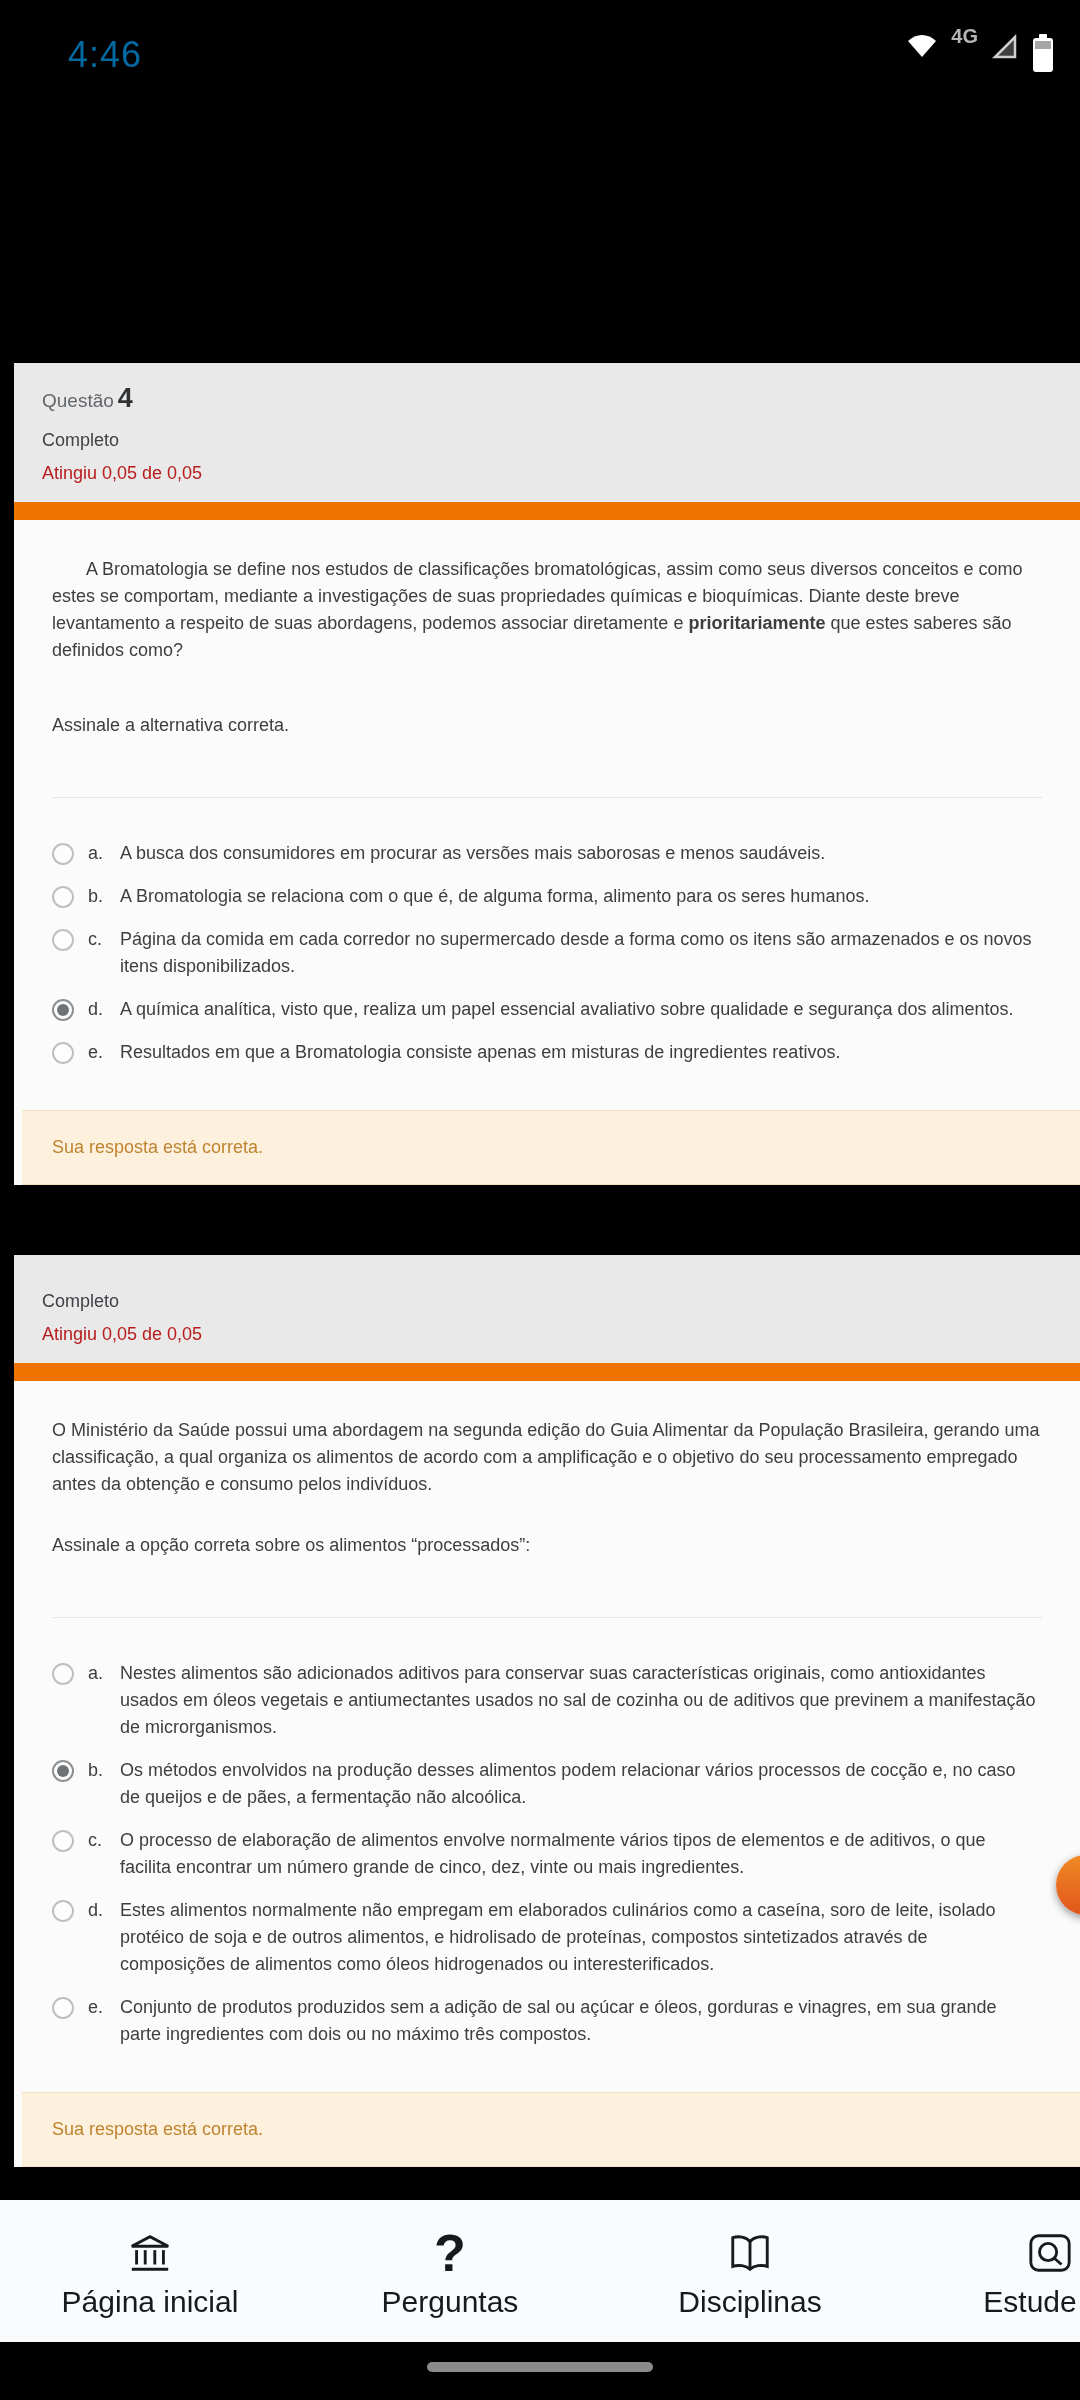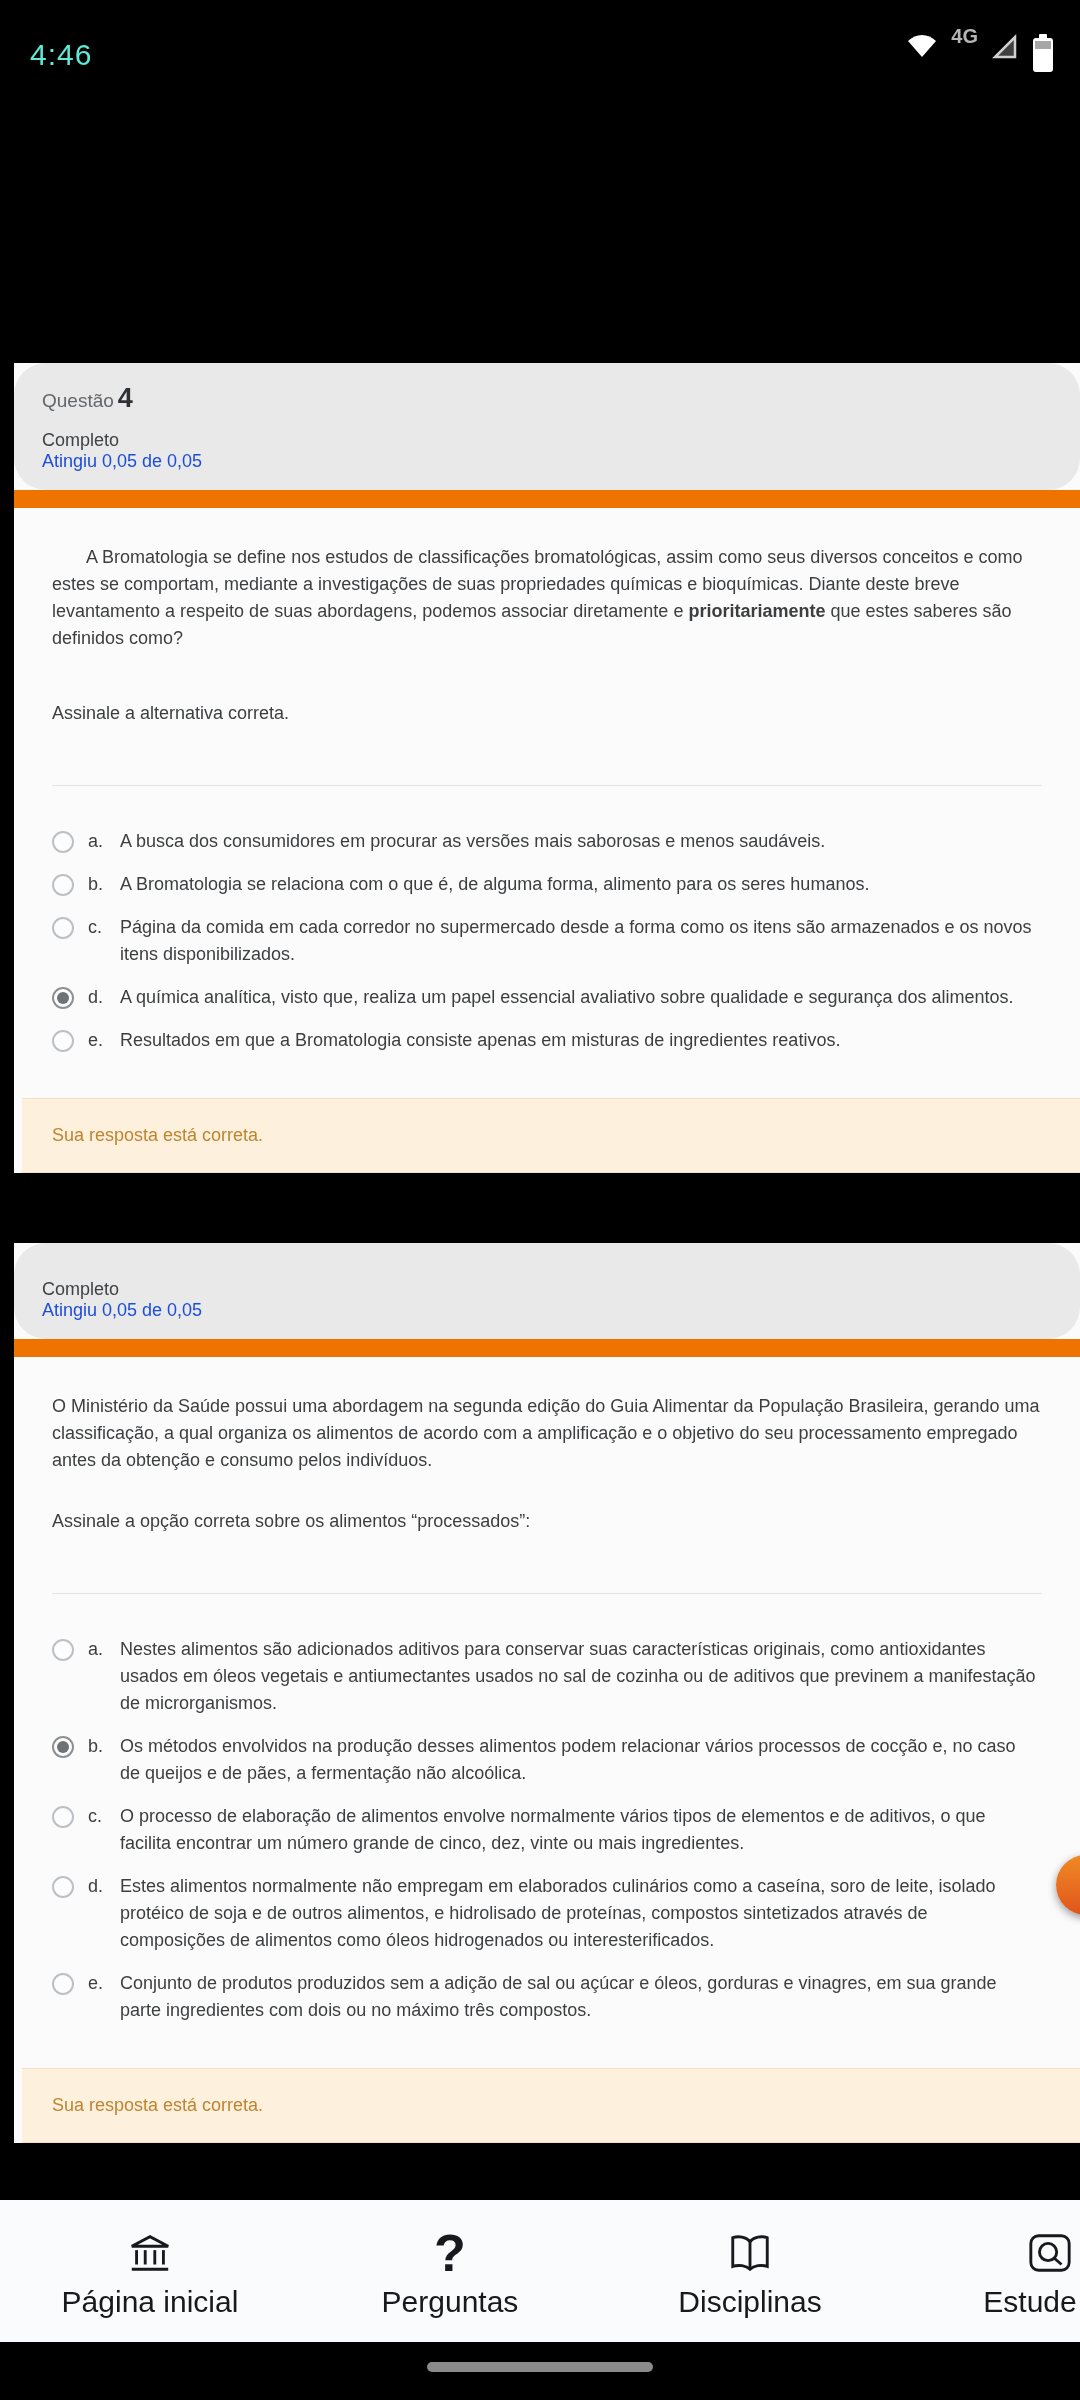--- a/index.html
+++ b/index.html
@@ -4,31 +4,31 @@
 <style>
   * { margin:0; padding:0; box-sizing:border-box; }
   html,body { background:#000; }
   .screen {
     position:relative; width:1080px; height:2400px; background:#000;
     overflow:hidden; font-family:"Liberation Sans", sans-serif;
   }
   
   .status-bar { height:100px; display:flex; align-items:center; justify-content:space-between;
     padding:10px 26px 0 30px; background:#000; }
-  .sb-time { color:#5eead4; font-size:30px; letter-spacing:1px; }
+  .sb-time { color:#0369a1; font-size:36px; letter-spacing:1px;margin-left:38px; }
   .sb-right { display:flex; align-items:flex-start; gap:14px; }
   .sb-4g { color:#b5b5b5; font-size:20px; font-weight:bold; position:relative; top:-9px; }
   
   .content { padding-top:263px; }
   .question-card { margin-left:14px; width:calc(100% - 14px); background:#fbfbfb; margin-bottom:70px; }
-  .card-header { background:#e9e9e9; padding:20px 28px 18px 28px;border-radius:32px; }
+  .card-header { background:#e9e9e9; padding:20px 28px 18px 28px; }
   .q-no { color:#63676b; font-size:19px; }
   .q-num { color:#2f3235; font-size:27px; font-weight:bold; margin-left:4px; }
   .q-status { color:#3f4246; font-size:18px; margin-top:16px; }
-  .q-grade { color:#1d4ed8; font-size:18px; }
+  .q-grade { color:#b91c1c; font-size:18px; margin-top:12px; }
   .accent-bar { height:18px; background:var(--accent-orange,#ef7300); }
   .card-body { padding:36px 38px 28px 38px; color:#3c3e40; font-size:18px; line-height:1.5;border-radius:14px; }
   .qtext.indent { text-indent:34px; }
   .prompt { margin-top:48px; }
   .divider { border:none; border-top:1px solid #e4e4e4; margin:58px 0 42px 0; }
   .option { display:flex; align-items:flex-start; margin-bottom:16px; cursor:pointer; }
   .radio { width:22px; height:22px; border-radius:50%; border:2px solid #bcc0c4; background:#fdfdfd;
     flex:0 0 22px; margin-top:3px; position:relative; }
   .radio.selected { border-color:#8d9093; }
   .radio.selected::after { content:""; position:absolute; left:3px; top:3px; width:12px; height:12px;

